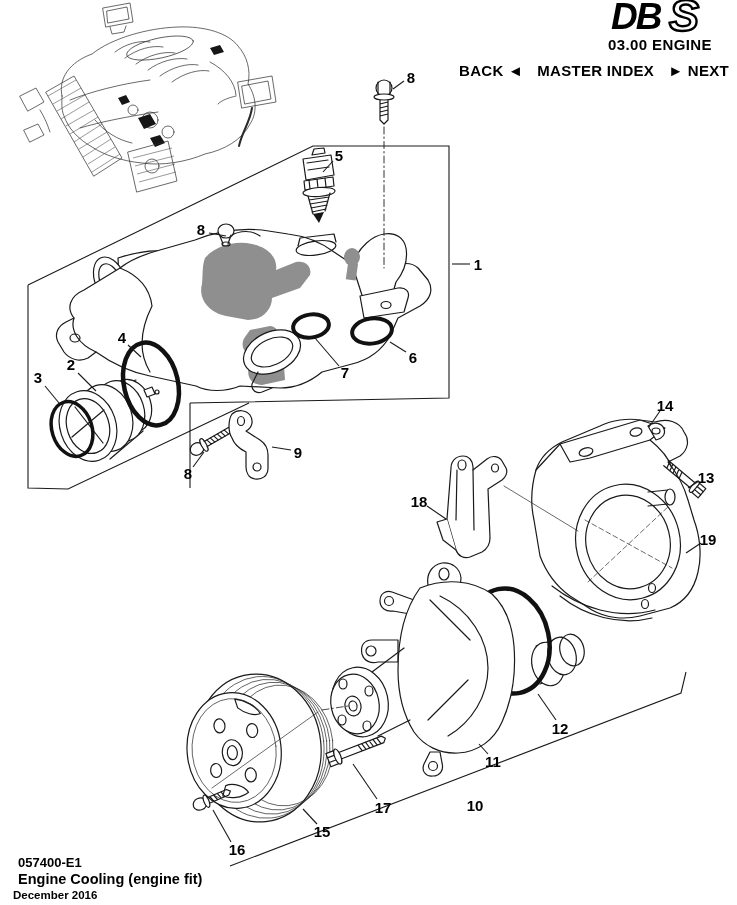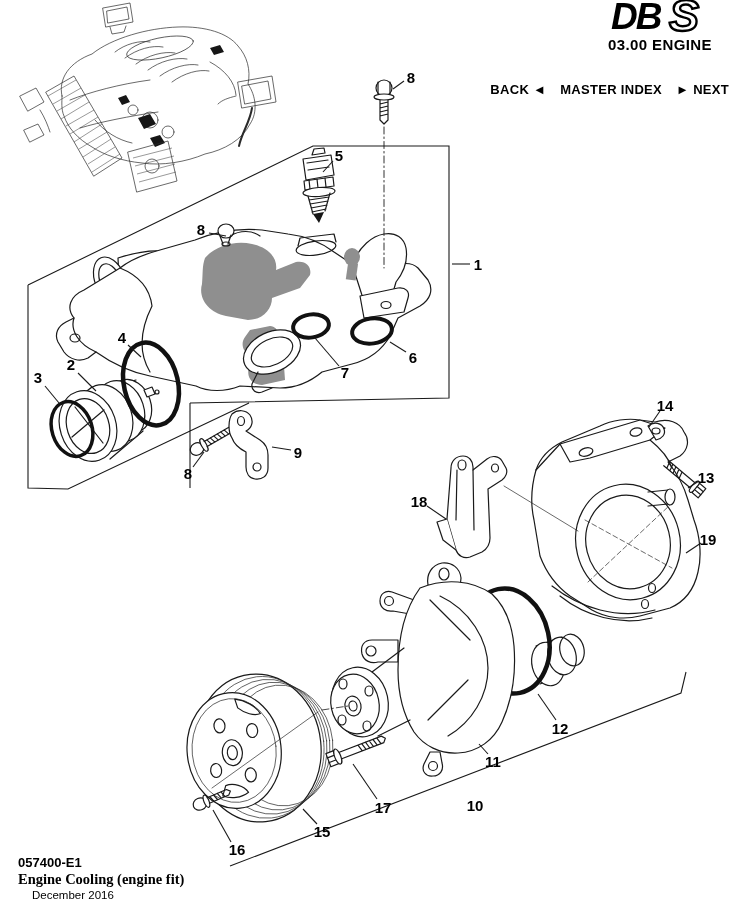--- a/index.html
+++ b/index.html
@@ -2,27 +2,27 @@
 <html><head>
 <meta charset="utf-8">
 <style>
   html,body{margin:0;padding:0;background:#fff;}
   #page{position:relative;width:737px;height:905px;background:#fff;overflow:hidden;
         font-family:"Liberation Sans",sans-serif;color:#000;}
   .abs{position:absolute;}
   
   #logo{right:6px;top:-2px;}
   #section-title{right:25px;top:36px;font-size:15px;font-weight:bold;letter-spacing:.4px;}
-  #nav{right:8px;top:62px;font-size:13px;font-weight:bold;letter-spacing:.3px;white-space:nowrap;margin-top:20px;}
+  #nav{right:8px;top:62px;font-size:15px;font-weight:bold;letter-spacing:.3px;white-space:nowrap;}
   #nav .gap{display:inline-block;width:14px;}
   #nav span{cursor:pointer;}
   
   #doc-number{left:18px;top:855px;font-size:13px;font-weight:bold;}
-  #fig-title{left:18px;top:871px;font-size:14.5px;font-weight:bold;font-family:Liberation Serif, serif;}
-  #fig-date{left:32px;top:889px;font-size:11.5px;font-weight:normal;}
+  #fig-title{left:18px;top:871px;font-size:14.5px;font-weight:bold;}
+  #fig-date{left:13px;top:889px;font-size:11.5px;font-weight:bold;}
   #back-link{right:4px;top:890px;font-size:13px;font-weight:bold;cursor:pointer;}
   
   svg{display:block;}
   .ln{fill:none;stroke:#1a1a1a;stroke-width:1.2;stroke-linecap:round;stroke-linejoin:round;}
   .lnf{fill:#fff;stroke:#1a1a1a;stroke-width:1.2;stroke-linejoin:round;}
   .t{fill:none;stroke:#2a2a2a;stroke-width:.7;stroke-linecap:round;}
   .box{fill:none;stroke:#1a1a1a;stroke-width:1.1;}
   .ring{fill:none;stroke:#111;stroke-width:4;}
   .gray{fill:#8f8f8f;stroke:none;}
   .dark{fill:#161616;stroke:none;}

